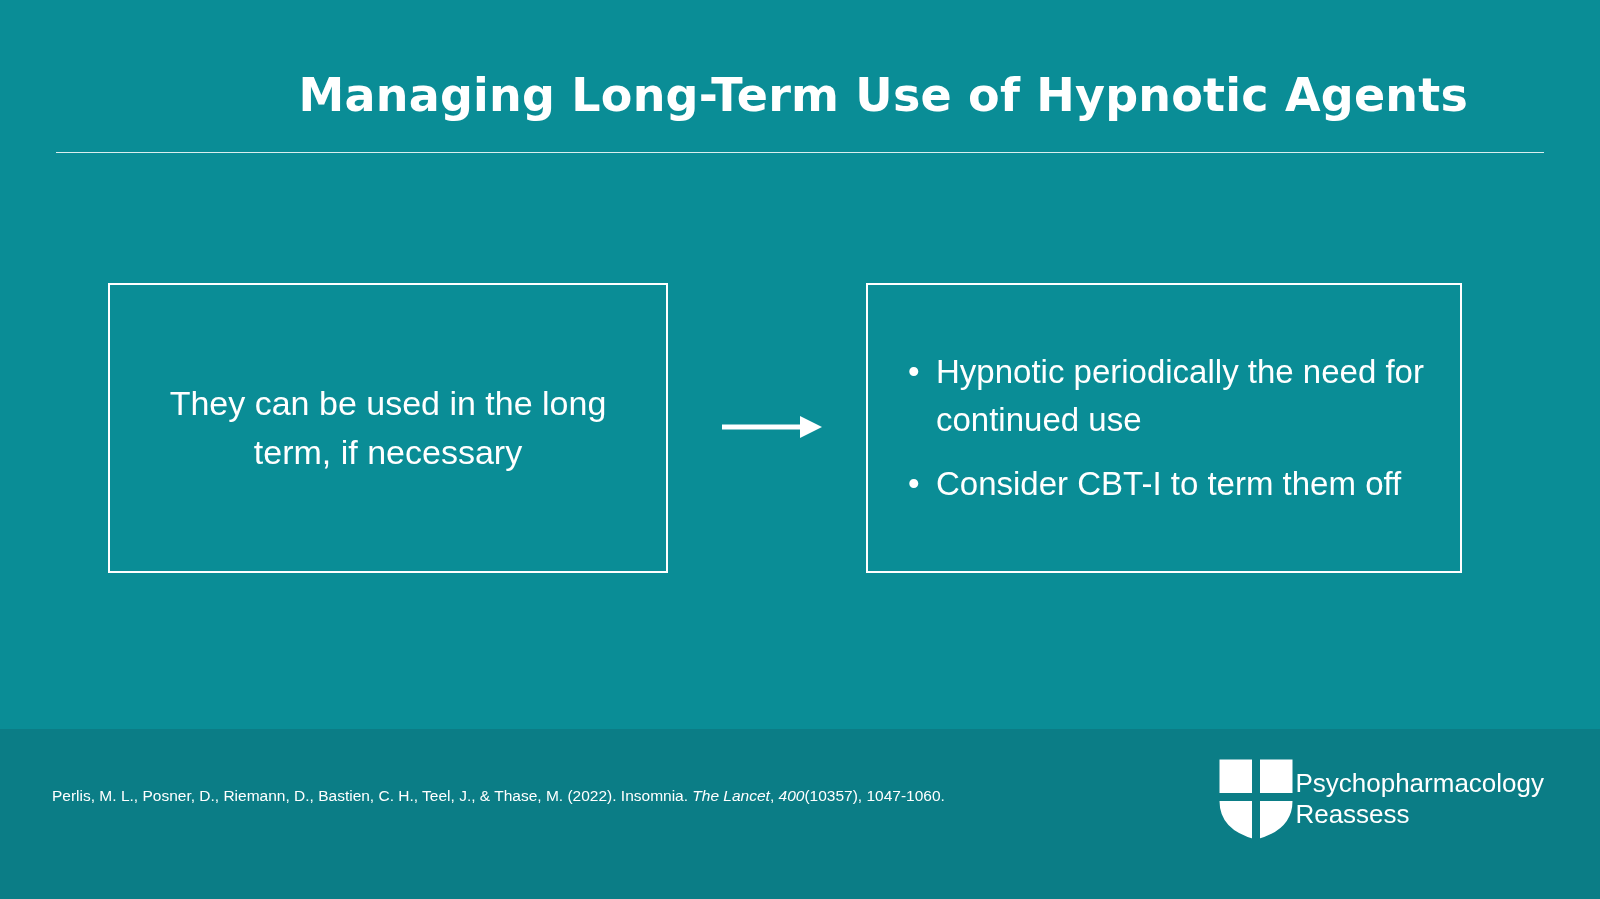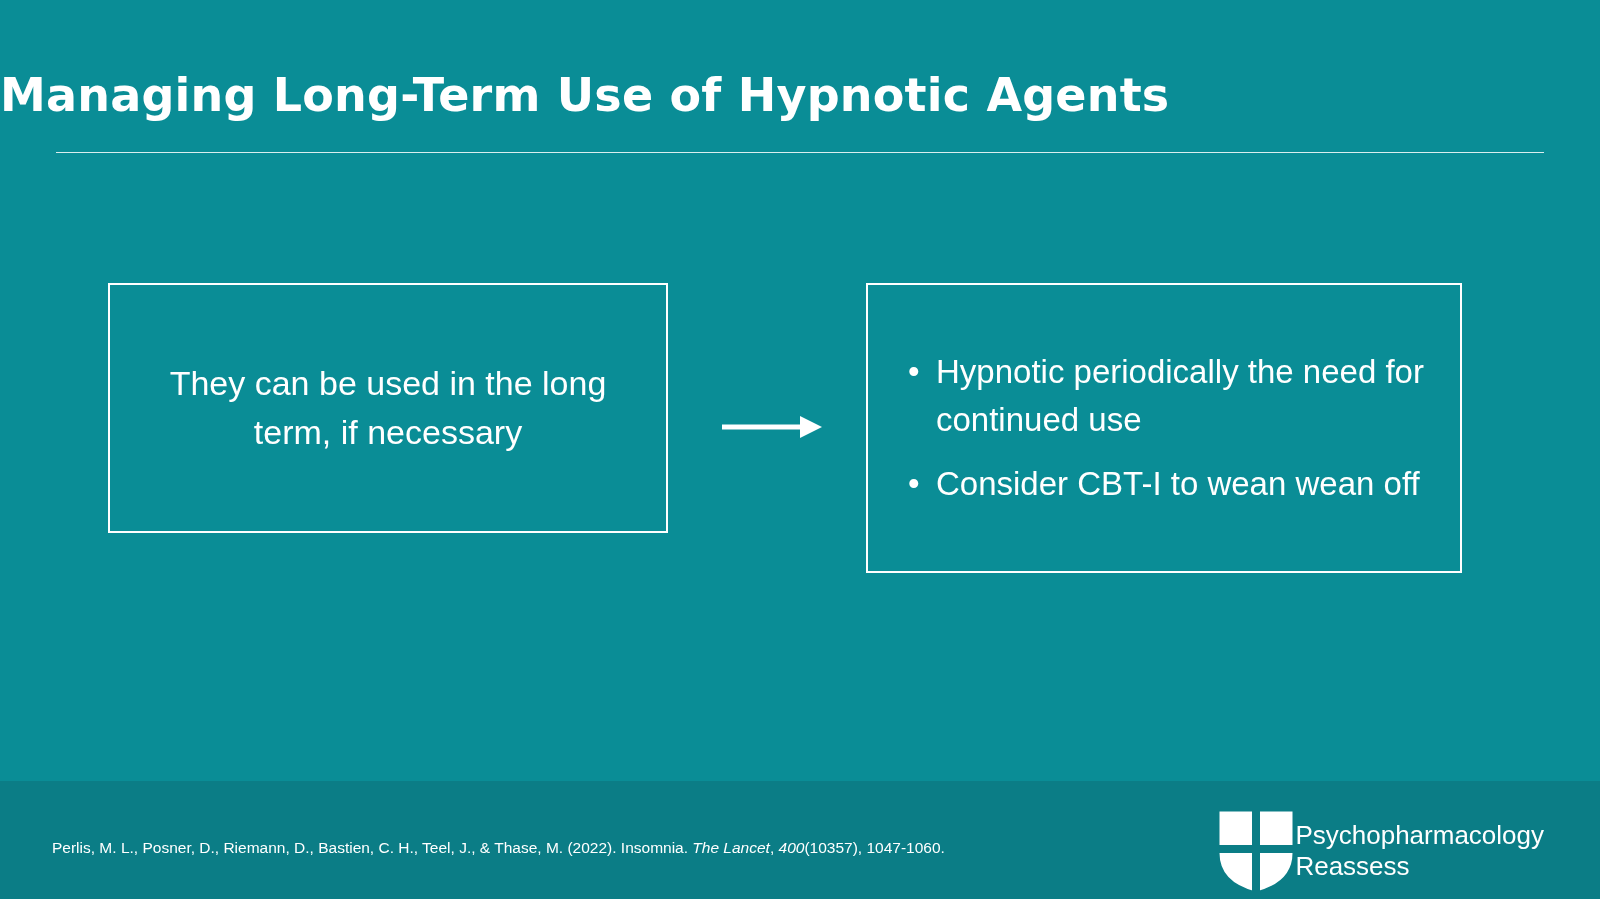--- a/index.html
+++ b/index.html
@@ -18,21 +18,21 @@
     width: 1600px;
     height: 899px;
     background: #0a8d96;
     box-sizing: border-box;
   }
   .title {
     position: absolute;
     top: 68px;
     left: 0;
     width: 1468px;
-    text-align: left;
+    text-align: right;
     color: #ffffff;
     font-size: 46px;
     font-weight: bold;
     letter-spacing: 0.2px;
     font-family: "DejaVu Sans", sans-serif;
   }
   .title-rule {
     position: absolute;
     top: 152px;
     left: 56px;
@@ -43,21 +43,21 @@
   .box {
     position: absolute;
     border: 2px solid #ffffff;
     box-sizing: border-box;
     color: #ffffff;
   }
   .box-left {
     left: 108px;
     top: 283px;
     width: 560px;
-    height: 250px;
+    height: 290px;
     display: flex;
     align-items: center;
     justify-content: center;
     text-align: center;
     padding: 16px 34px;
   }
   .box-left-text {
     font-size: 34px;
     line-height: 1.45;
     font-weight: 400;
@@ -99,21 +99,21 @@
     left: 722px;
     top: 412px;
     width: 100px;
     height: 30px;
   }
   .footer {
     position: absolute;
     left: 0;
     bottom: 0;
     width: 1600px;
-    height: 118px;
+    height: 170px;
     background: #0b7d86;
   }
   .citation {
     position: absolute;
     left: 52px;
     top: 58px;
     font-size: 15.5px;
     color: #ffffff;
     font-family: "Liberation Sans", sans-serif;
     white-space: nowrap;
@@ -162,21 +162,21 @@
   </div>
 
   <div class="box box-right">
     <ul class="bullet-list">
       <li class="bullet-item">
         <span class="dot">•</span>
         <span>Hypnotic periodically the need for continued use</span>
       </li>
       <li class="bullet-item">
         <span class="dot">•</span>
-        <span>Consider CBT-I to wean wean off</span>
+        <span>Consider CBT-I to term them off</span>
       </li>
     </ul>
   </div>
 
   <div class="footer">
     <div class="citation">
       <span>Perlis, M. L., Posner, D., Riemann, D., Bastien, C. H., Teel, J., &amp; Thase, M. (2022). Insomnia. </span><span class="ital">The Lancet</span><span>, </span><span class="ital">400</span><span>(10357), 1047-1060.</span>
     </div>
 
     <div class="brand">

